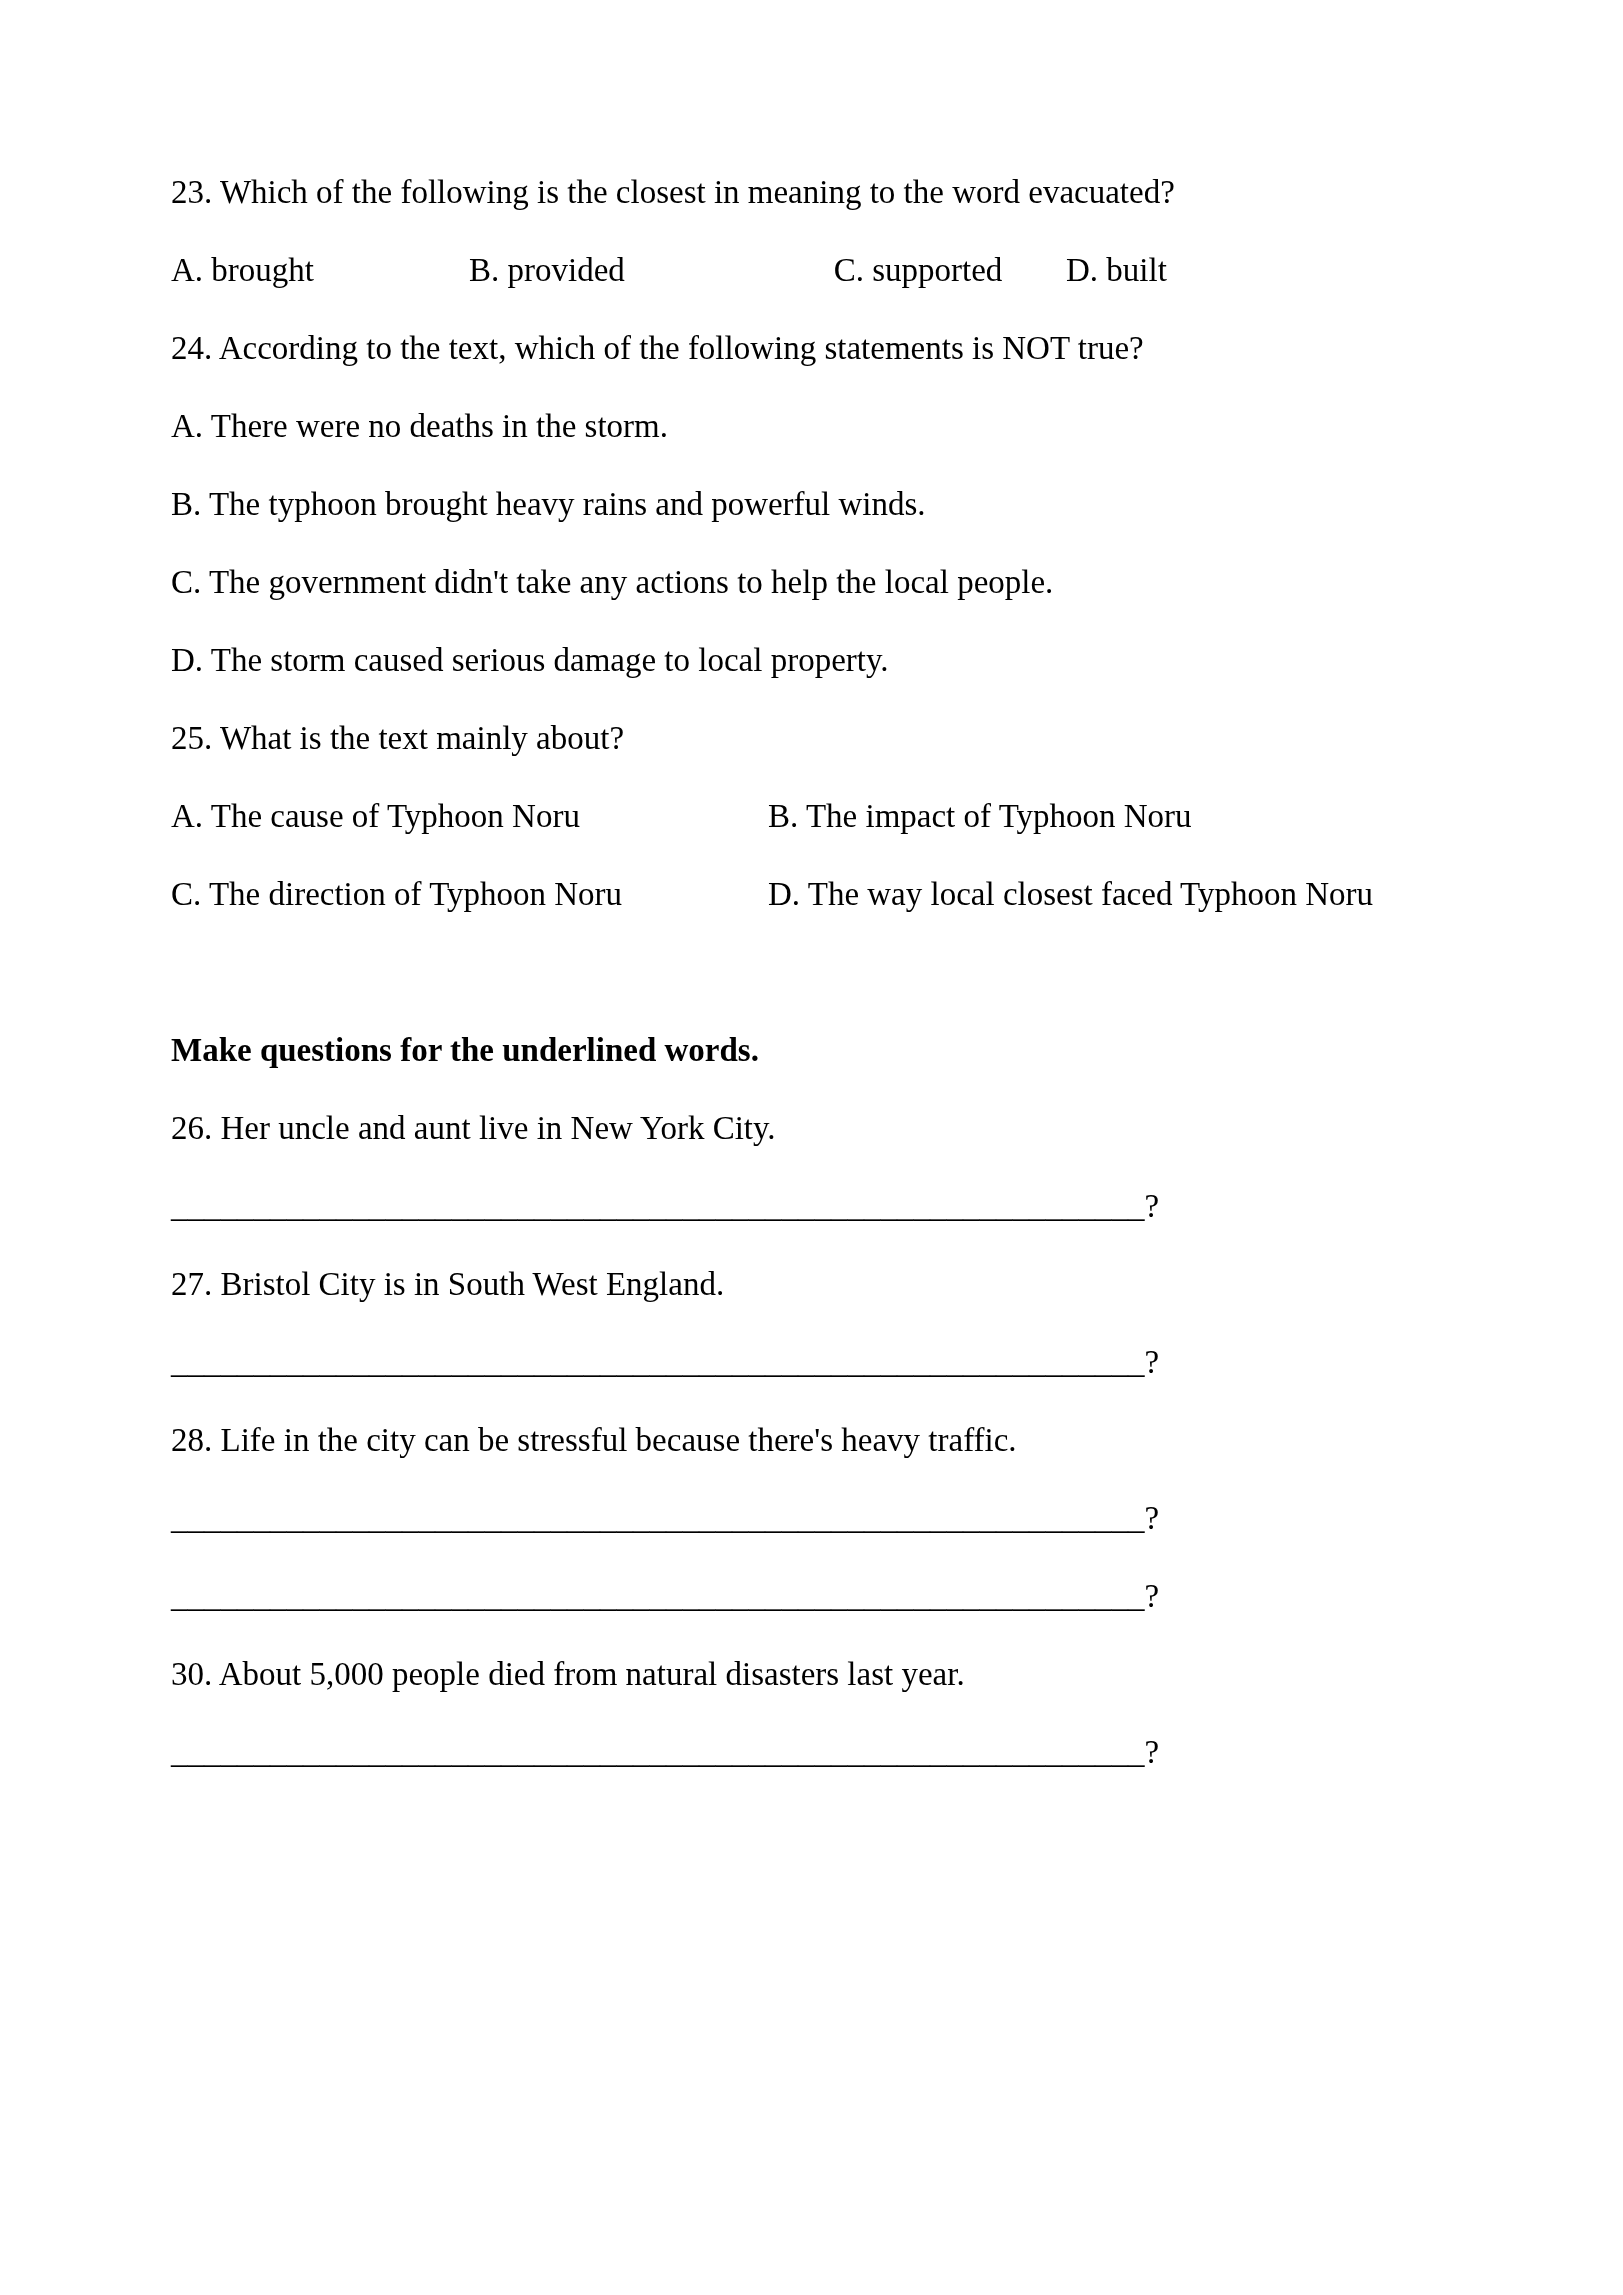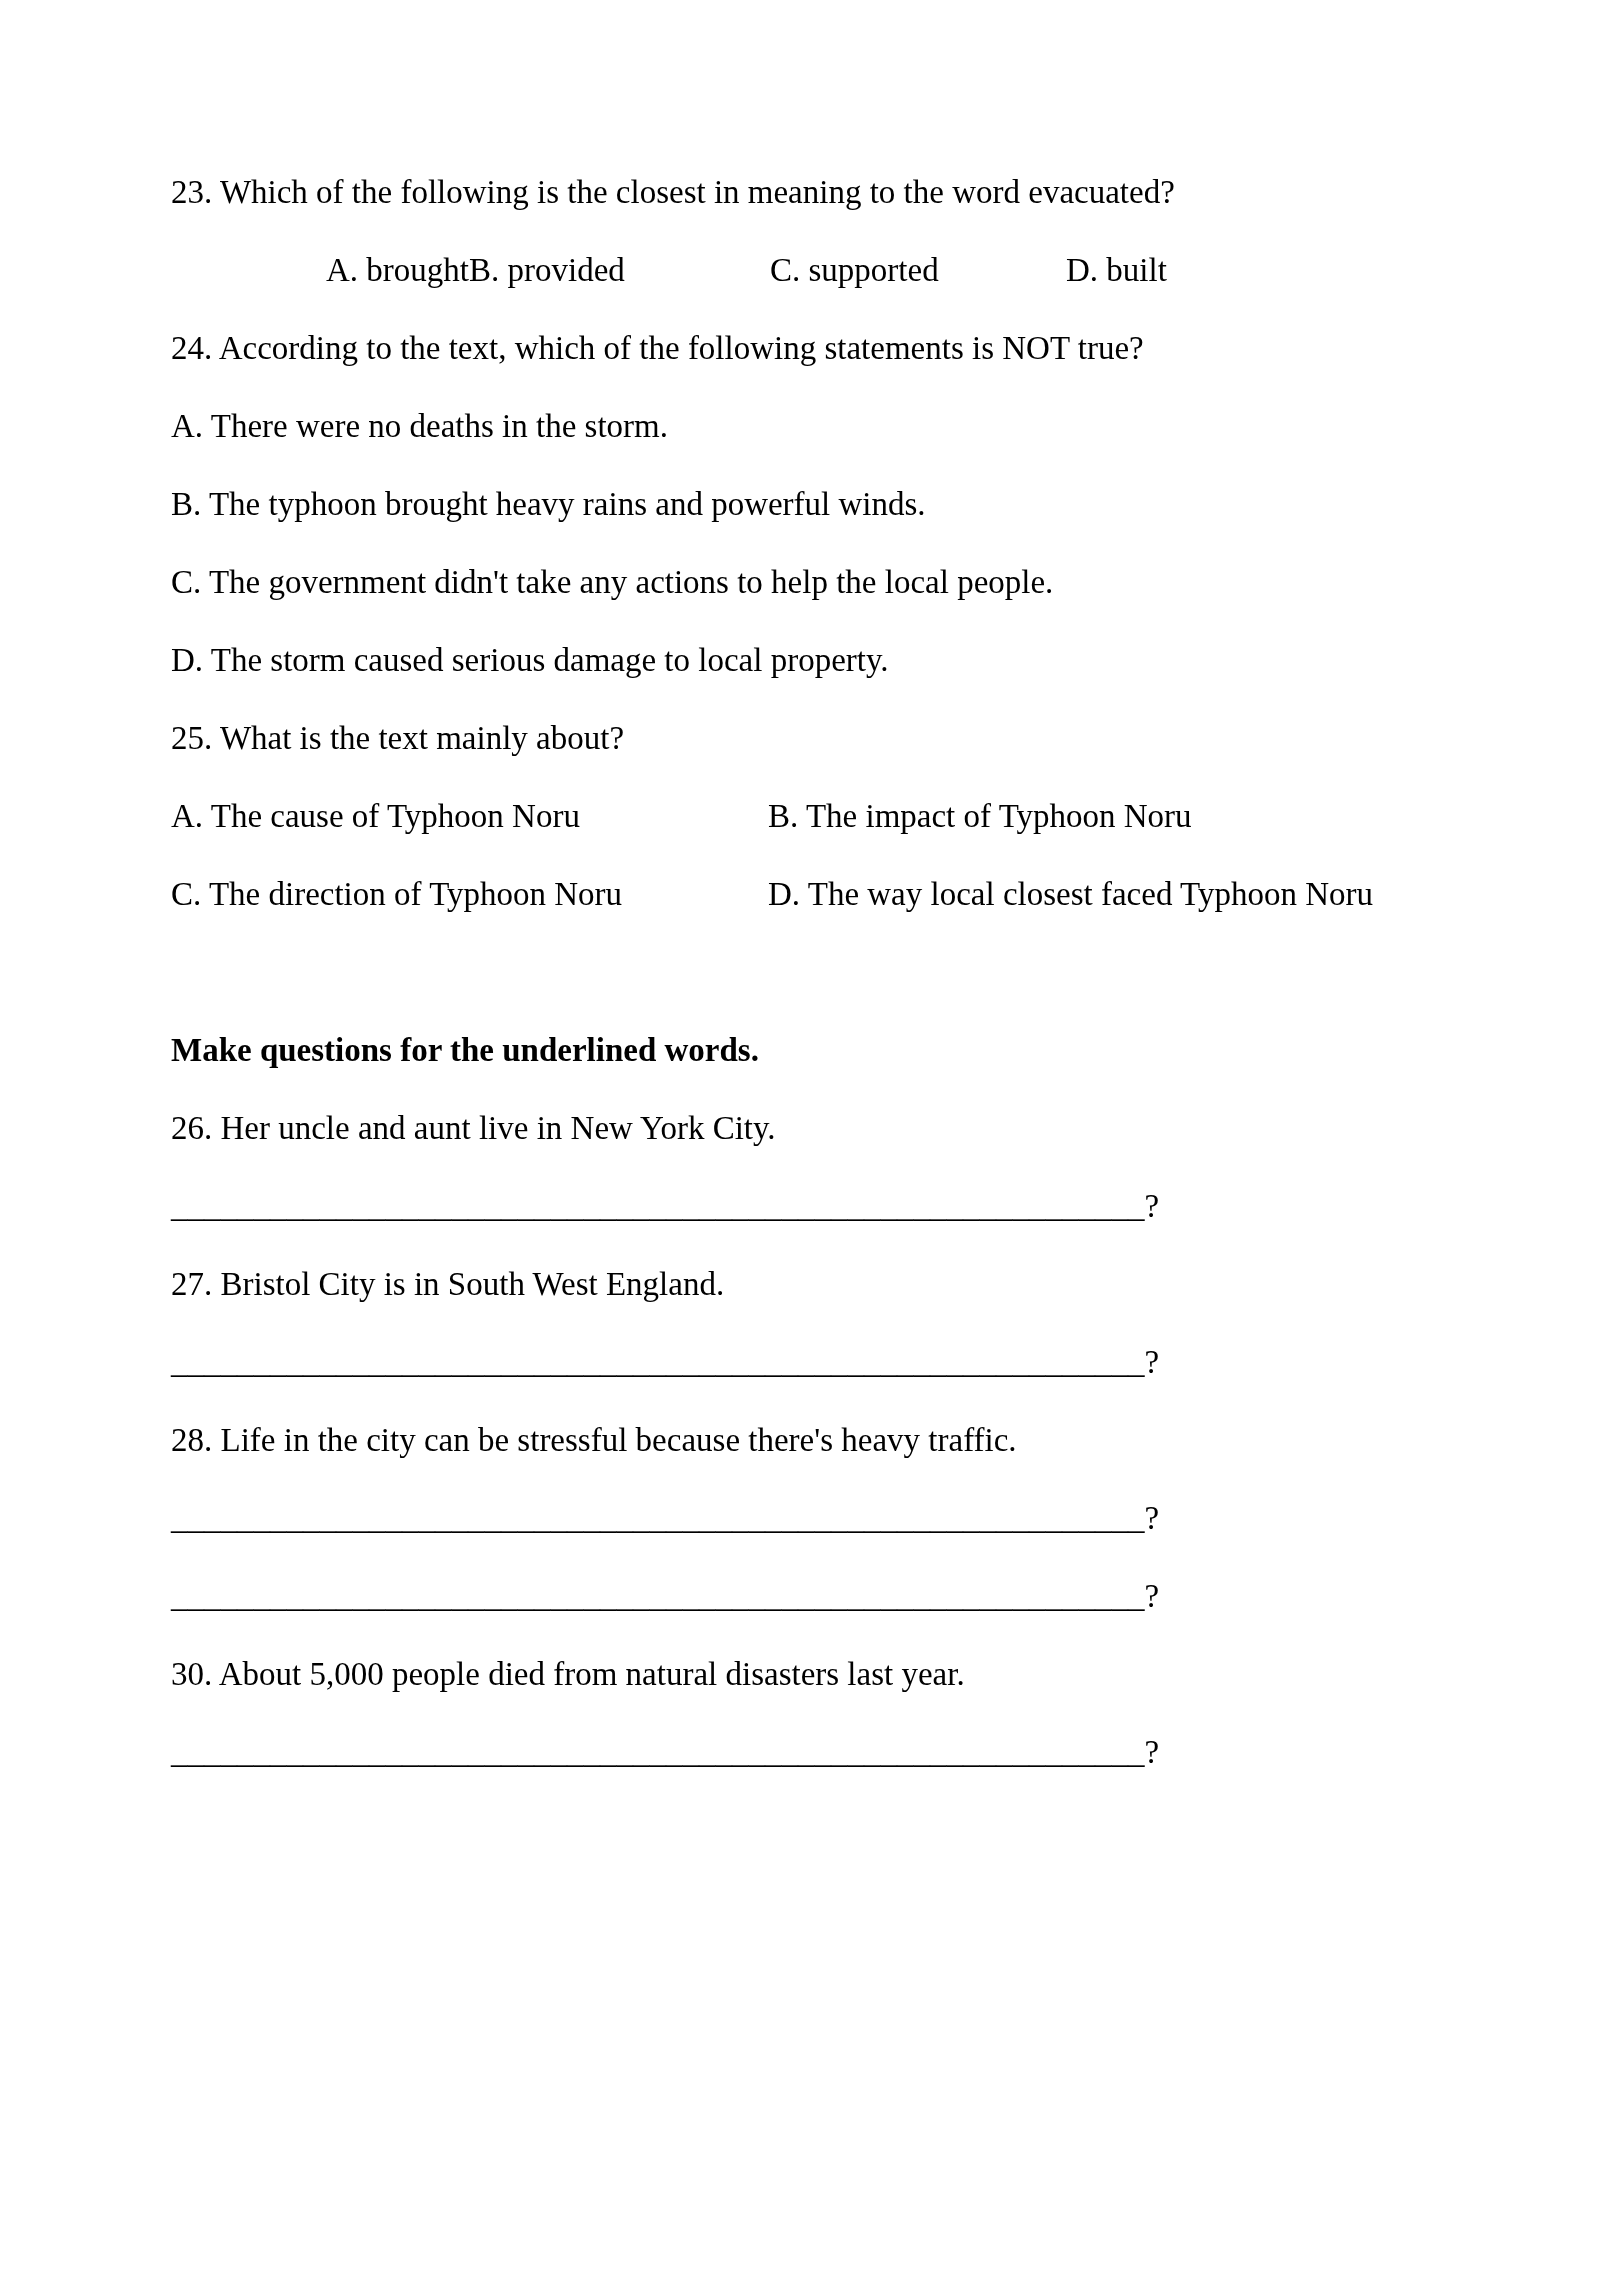--- a/index.html
+++ b/index.html
@@ -28,23 +28,23 @@
     height: 62px;
     line-height: 62px;
     white-space: nowrap;
   }
   .spacer {
     height: 62px;
   }
   .heading {
     font-weight: bold;
   }
-  .col-a { display: inline-block; width: 298px; text-align: right; }
+  .col-a { display: inline-block; width: 298px; }
   .col-b { display: inline-block; width: 301px; }
-  .col-c { display: inline-block; width: 296px; }
+  .col-c { display: inline-block; width: 296px; text-align: center; }
   .col-wide { display: inline-block; width: 597px; }
   .blank-row .underscores { letter-spacing: 0; }
 </style>
 </head>
 <body>
 
 <div class="page">
   <div class="content">
 
     <p class="line">23. Which of the following is the closest in meaning to the word evacuated?</p>

